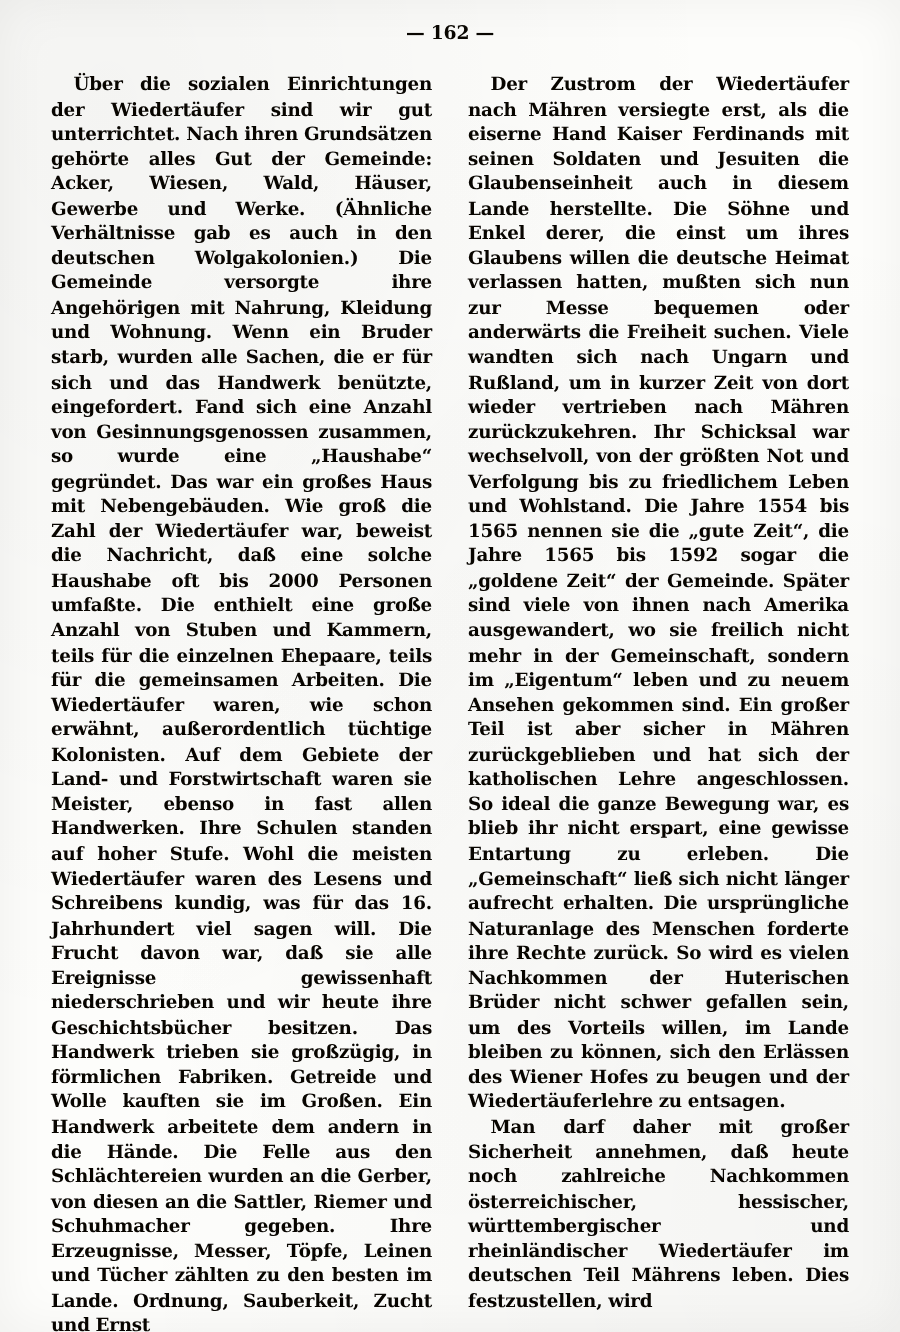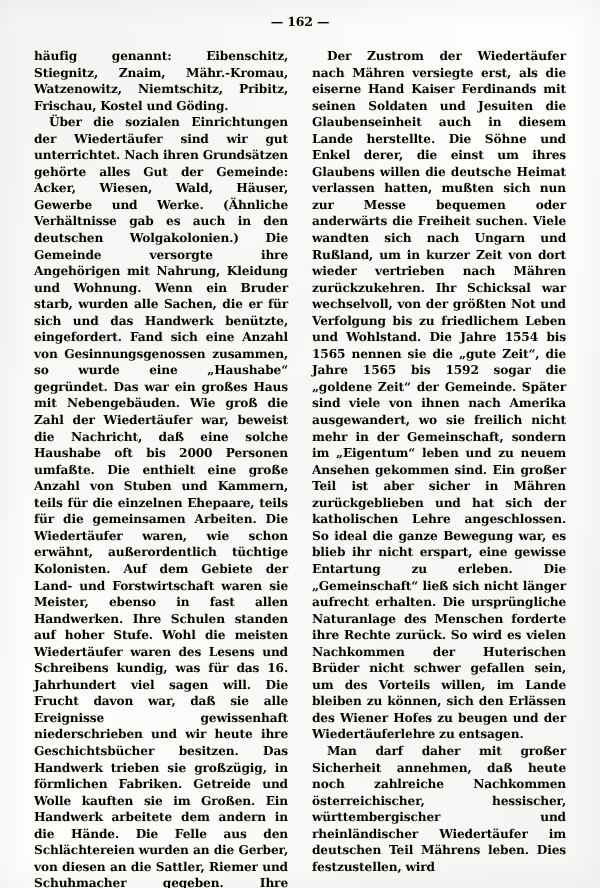--- a/index.html
+++ b/index.html
@@ -90,21 +90,20 @@
 </head>
 <body>
 
 <div class="page">
 
   <div class="page-number fraktur">— 162 —</div>
 
   <div class="columns">
 
     <div class="column fraktur">
-      <p>häufig genannt: Eibenschitz, Stiegnitz, Znaim, Mähr.-Kromau, Watzenowitz, Niemtschitz, Pribitz, Frischau, Kostel und Göding.</p>
       <p class="indent">Über die sozialen Einrichtungen der Wiedertäufer sind wir gut unterrichtet. Nach ihren Grundsätzen gehörte alles Gut der Gemeinde: Acker, Wiesen, Wald, Häuser, Gewerbe und Werke. (Ähnliche Verhältnisse gab es auch in den deutschen Wolgakolonien.) Die Gemeinde versorgte ihre Angehörigen mit Nahrung, Kleidung und Wohnung. Wenn ein Bruder starb, wurden alle Sachen, die er für sich und das Handwerk benützte, eingefordert. Fand sich eine Anzahl von Gesinnungsgenossen zusammen, so wurde eine „Haushabe“ gegründet. Das war ein großes Haus mit Nebengebäuden. Wie groß die Zahl der Wiedertäufer war, beweist die Nachricht, daß eine solche Haushabe oft bis 2000 Personen umfaßte. Die enthielt eine große Anzahl von Stuben und Kammern, teils für die einzelnen Ehepaare, teils für die gemeinsamen Arbeiten. Die Wiedertäufer waren, wie schon erwähnt, außerordentlich tüchtige Kolonisten. Auf dem Gebiete der Land- und Forstwirtschaft waren sie Meister, ebenso in fast allen Handwerken. Ihre Schulen standen auf hoher Stufe. Wohl die meisten Wiedertäufer waren des Lesens und Schreibens kundig, was für das 16. Jahrhundert viel sagen will. Die Frucht davon war, daß sie alle Ereignisse gewissenhaft niederschrieben und wir heute ihre Geschichtsbücher besitzen. Das Handwerk trieben sie großzügig, in förmlichen Fabriken. Getreide und Wolle kauften sie im Großen. Ein Handwerk arbeitete dem andern in die Hände. Die Felle aus den Schlächtereien wurden an die Gerber, von diesen an die Sattler, Riemer und Schuhmacher gegeben. Ihre Erzeugnisse, Messer, Töpfe, Leinen und Tücher zählten zu den besten im Lande. Ordnung, Sauberkeit, Zucht und Ernst</p>
     </div>
 
     <div class="column fraktur">
       <p class="indent">Der Zustrom der Wiedertäufer nach Mähren versiegte erst, als die eiserne Hand Kaiser Ferdinands mit seinen Soldaten und Jesuiten die Glaubenseinheit auch in diesem Lande herstellte. Die Söhne und Enkel derer, die einst um ihres Glaubens willen die deutsche Heimat verlassen hatten, mußten sich nun zur Messe bequemen oder anderwärts die Freiheit suchen. Viele wandten sich nach Ungarn und Rußland, um in kurzer Zeit von dort wieder vertrieben nach Mähren zurückzukehren. Ihr Schicksal war wechselvoll, von der größten Not und Verfolgung bis zu friedlichem Leben und Wohlstand. Die Jahre 1554 bis 1565 nennen sie die „gute Zeit“, die Jahre 1565 bis 1592 sogar die „goldene Zeit“ der Gemeinde. Später sind viele von ihnen nach Amerika ausgewandert, wo sie freilich nicht mehr in der Gemeinschaft, sondern im „Eigentum“ leben und zu neuem Ansehen gekommen sind. Ein großer Teil ist aber sicher in Mähren zurückgeblieben und hat sich der katholischen Lehre angeschlossen. So ideal die ganze Bewegung war, es blieb ihr nicht erspart, eine gewisse Entartung zu erleben. Die „Gemeinschaft“ ließ sich nicht länger aufrecht erhalten. Die ursprüngliche Naturanlage des Menschen forderte ihre Rechte zurück. So wird es vielen Nachkommen der Huterischen Brüder nicht schwer gefallen sein, um des Vorteils willen, im Lande bleiben zu können, sich den Erlässen des Wiener Hofes zu beugen und der Wiedertäuferlehre zu entsagen.</p>
       <p class="indent">Man darf daher mit großer Sicherheit annehmen, daß heute noch zahlreiche Nachkommen österreichischer, hessischer, württembergischer und rheinländischer Wiedertäufer im deutschen Teil Mährens leben. Dies festzustellen, wird</p>
     </div>
 
   </div>
 

